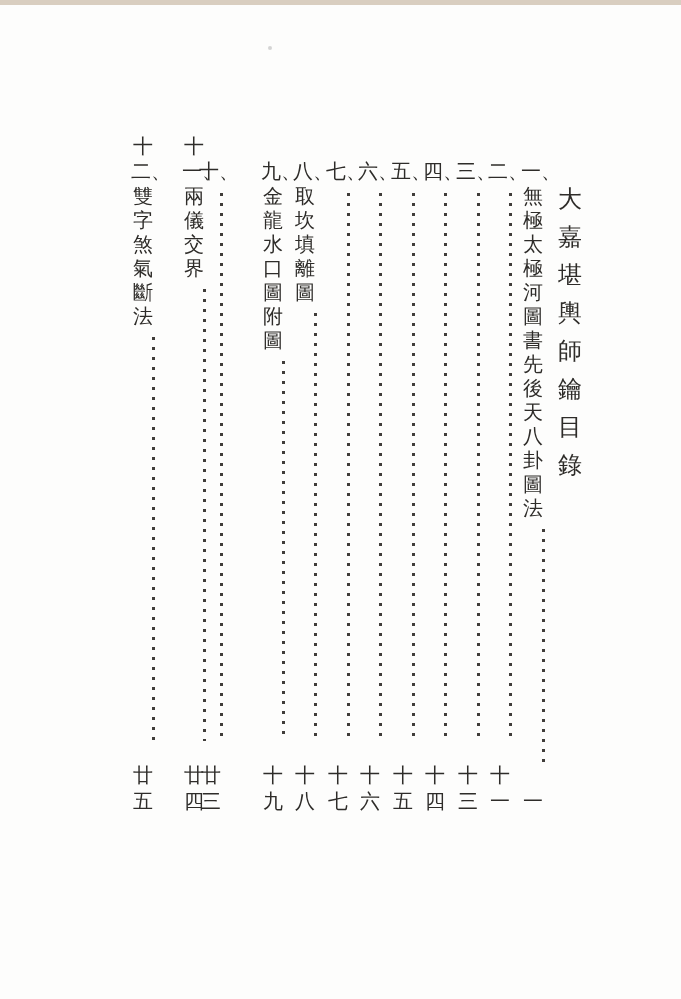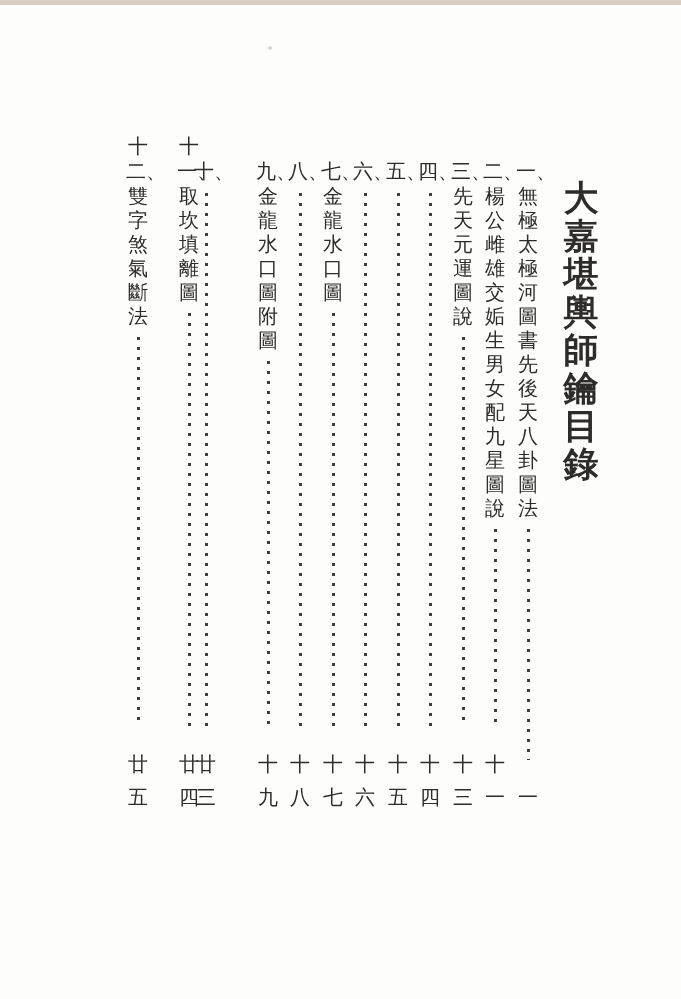--- a/index.html
+++ b/index.html
@@ -13,43 +13,43 @@
     position:absolute; top:0; left:0; right:0; height:5px;
     background:#d9cec0;
   }
   .speck {
     position:absolute; left:268px; top:46px; width:4px; height:4px;
     border-radius:50%; background:#c9c9c9; opacity:.8;
   }
   
   .book-title {
     position:absolute; left:558px; top:180px; width:46px;
-    font-size:35px; line-height:38px; font-weight:bold;
-    text-align:center; word-break:break-all; letter-spacing:0;
+    font-size:24px; line-height:38px; font-weight:normal;
+    word-break:break-all; letter-spacing:0;
   }
   
   .col {
     position:absolute; top:108px; height:706px; width:34px;
-    display:flex; flex-direction:column; align-items:center;
+    display:flex; flex-direction:column; align-items:flex-end;
   }
   .col .num {
     height:76px; flex:0 0 76px;
     display:flex; flex-direction:column; justify-content:flex-end;
   }
   .col .num span, .col .title, .col .pageno {
     display:block; width:24px; font-size:20px; line-height:25px;
     text-align:center; word-break:break-all; white-space:pre-wrap;
   }
   .col .title { line-height:24px;font-family:Liberation Serif, serif; }
   .col .leader {
     flex:1 1 auto; width:3px; margin:9px 0 10px;
     background-image:repeating-linear-gradient(
       to bottom, #403d3a 0px, #403d3a 3px, transparent 3px, transparent 10px);
   }
-  .col .pageno { line-height:33px;margin-top:11px; }
+  .col .pageno { line-height:26px;margin-top:11px; }
   
   .c1  { left:511px; } .c2  { left:478px; } .c3  { left:446px; }
   .c4  { left:413px; } .c5  { left:381px; } .c6  { left:348px; }
   .c7  { left:316px; } .c8  { left:283px; } .c9  { left:251px; }
   .c10 { left:189px; } .c11 { left:172px; } .c12 { left:121px; }
 </style>
 </head>
 <body>
 
 <div class="page">
@@ -64,30 +64,28 @@
       </div>
     <div class="title">無極太極河圖書先後天八卦圖法</div>
     <div class="leader"></div>
     <div class="pageno">一</div>
   </div>
 
   <div class="col c2">
     <div class="num">
         <span>二、</span>
       </div>
-    <div class="title">楊公雌雄交姤生男女配九星圖說</div>
     <div class="leader"></div>
     <div class="pageno">十一</div>
   </div>
 
   <div class="col c3">
     <div class="num">
         <span>三、</span>
       </div>
-    <div class="title">先天元運圖說</div>
     <div class="leader"></div>
     <div class="pageno">十三</div>
   </div>
 
   <div class="col c4">
     <div class="num">
         <span>四、</span>
       </div>
     <div class="leader"></div>
     <div class="pageno">十四</div>
@@ -106,29 +104,29 @@
         <span>六、</span>
       </div>
     <div class="leader"></div>
     <div class="pageno">十六</div>
   </div>
 
   <div class="col c7">
     <div class="num">
         <span>七、</span>
       </div>
-    <div class="title">金龍水口圖</div>
     <div class="leader"></div>
     <div class="pageno">十七</div>
   </div>
 
   <div class="col c8">
     <div class="num">
         <span>八、</span>
       </div>
+    <div class="title">取坎填離圖</div>
     <div class="leader"></div>
     <div class="pageno">十八</div>
   </div>
 
   <div class="col c9">
     <div class="num">
         <span>九、</span>
       </div>
     <div class="title">金龍水口圖　附圖</div>
     <div class="leader"></div>
@@ -140,21 +138,21 @@
         <span>十、</span>
       </div>
     <div class="leader"></div>
     <div class="pageno">廿三</div>
   </div>
 
   <div class="col c11">
     <div class="num">
         <span>十一、</span>
       </div>
-    <div class="title">取坎填離圖</div>
+    <div class="title">兩儀交界</div>
     <div class="leader"></div>
     <div class="pageno">廿四</div>
   </div>
 
   <div class="col c12">
     <div class="num">
         <span>十二、</span>
       </div>
     <div class="title">雙字煞氣斷法</div>
     <div class="leader"></div>

